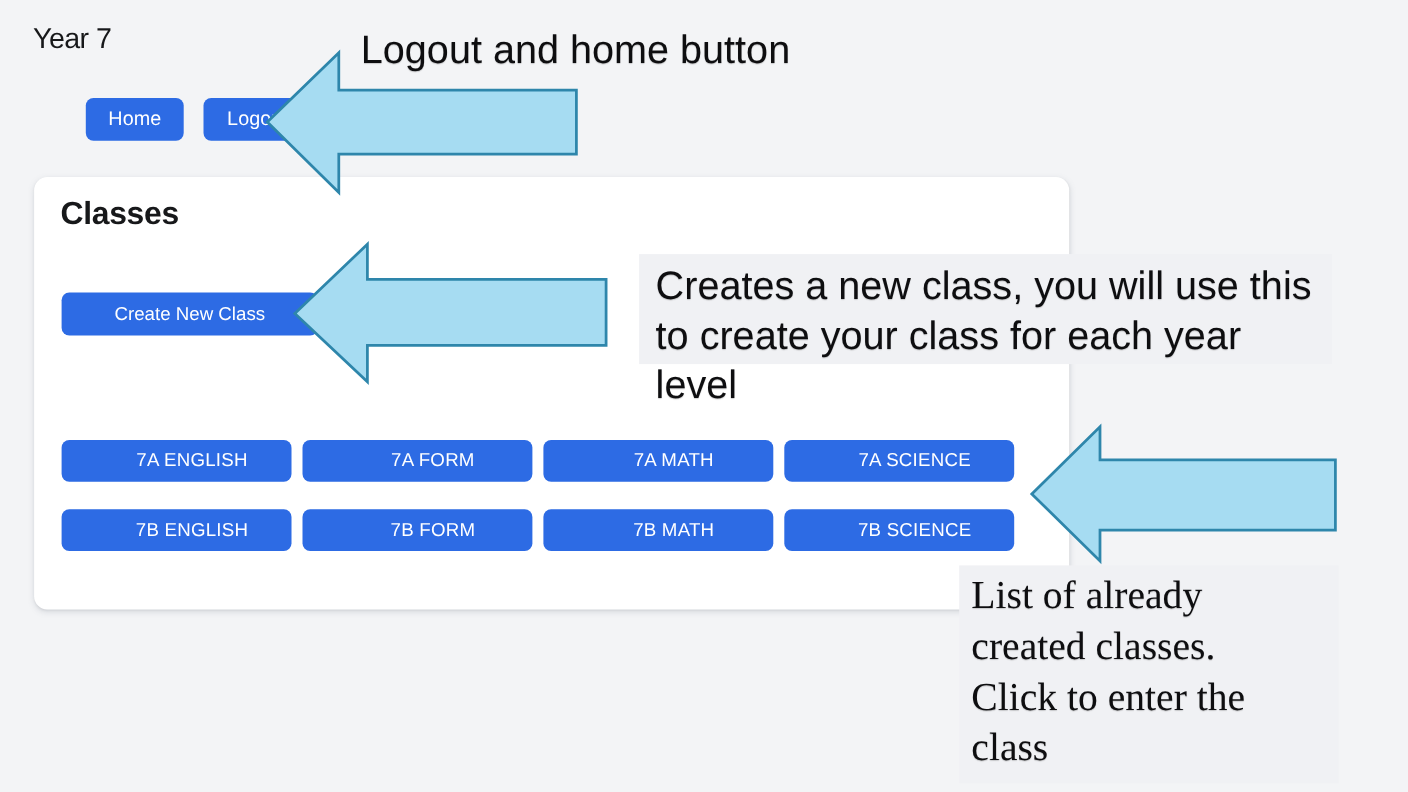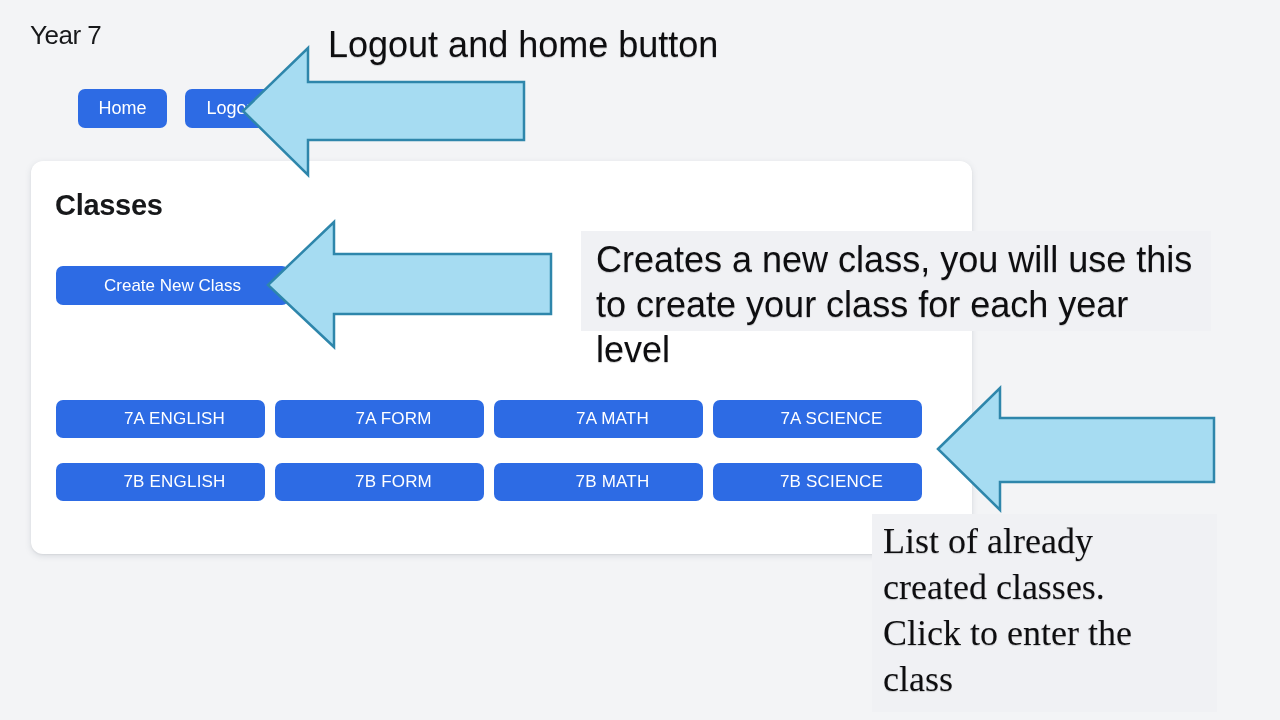--- a/index.html
+++ b/index.html
@@ -31,21 +31,21 @@
   }
   .btn-home{width:89px;height:39px;}
   .btn-logout{width:98px;height:39px;}
 
   .card{
     position:absolute;left:31px;top:161px;width:941px;height:393px;
     background:var(--card-bg);border-radius:12px;
     box-shadow:0 2px 6px rgba(100,110,130,0.18), 0 1px 2px rgba(0,0,0,0.06);
   }
   .card-heading{
-    position:absolute;left:24px;top:28px;
+    position:absolute;left:24px;top:18px;
     font-size:29px;font-weight:700;color:var(--heading-color);letter-spacing:-0.3px;
   }
   .btn-create{
     position:absolute;left:25px;top:105px;width:233px;height:39px;
     font-size:17px;border-radius:7px;
   }
   .class-grid{
     position:absolute;left:25px;top:239px;
     display:grid;grid-template-columns:repeat(4,209px);
     column-gap:10px;row-gap:25px;

